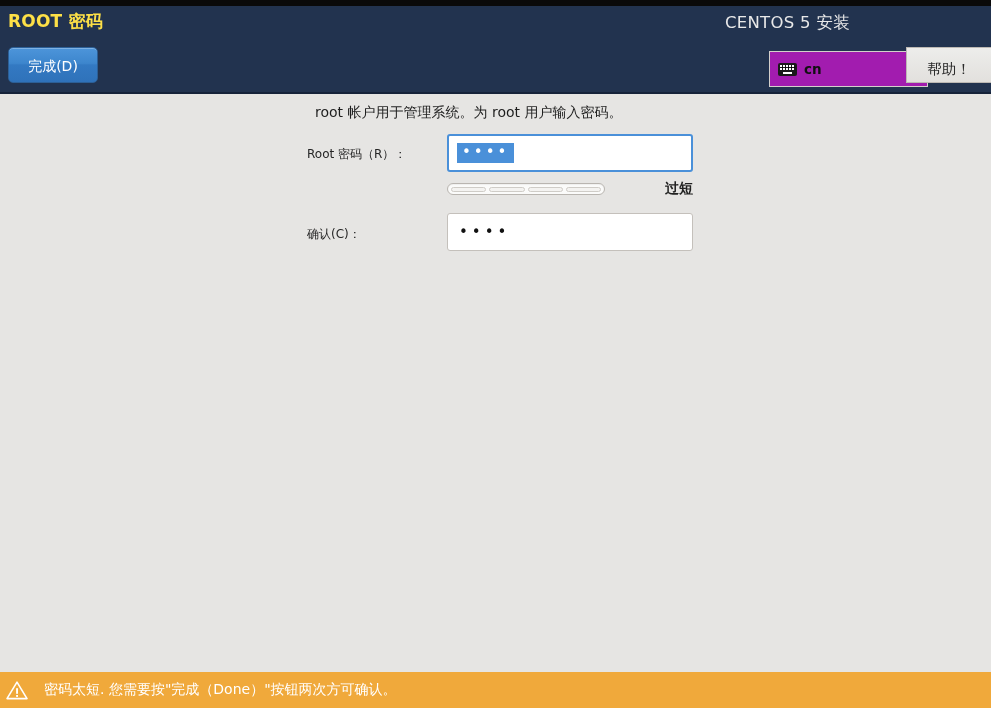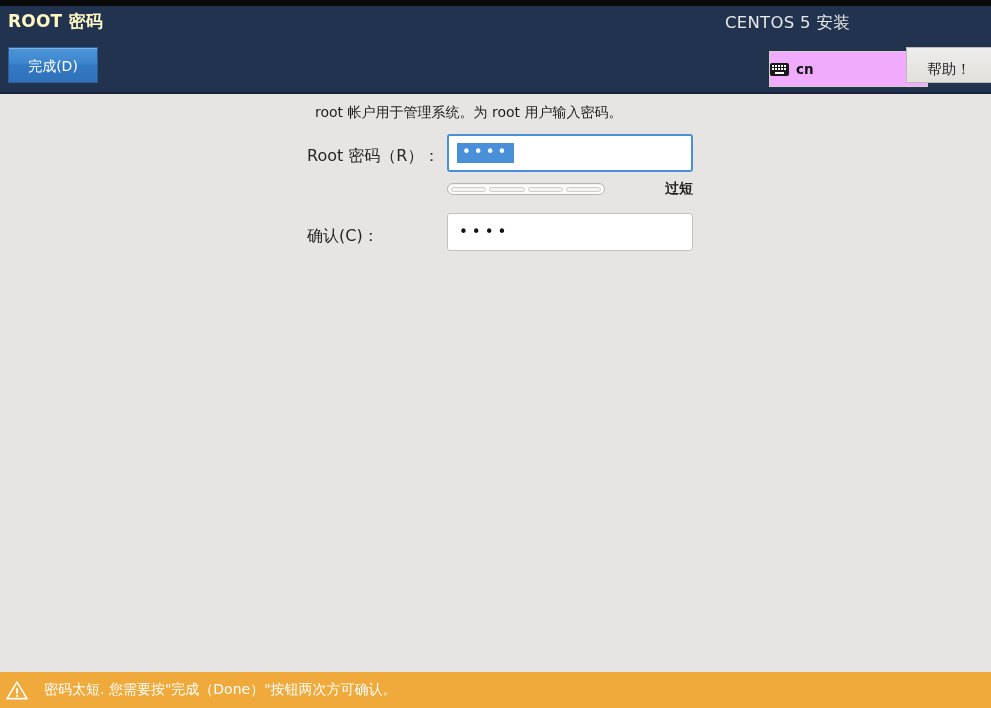--- a/index.html
+++ b/index.html
@@ -58,35 +58,35 @@
     left: 0; bottom: 0;
     width: 991px;
     height: 2px;
     background: #16233a;
   }
 
   .header-title {
     position: absolute;
     left: 8px;
     top: 4px;
-    color: #fef9c3;
+    color: #fde047;
     font-size: 17px;
     font-weight: bold;
     letter-spacing: 0.2px;
     white-space: nowrap;
   }
 
   .done-button {
     position: absolute;
     left: 8px;
     top: 41px;
     width: 90px;
     height: 36px;
     border: 1px solid #2c5f96;
-    border-radius: 0;
+    border-radius: 5px;
     background: linear-gradient(to bottom, #4d95da 0%, #3d86cd 45%, #3379c2 50%, #2f72ba 100%);
     box-shadow: inset 0 1px 0 rgba(255,255,255,0.28);
     color: #ffffff;
     font-size: 14px;
     text-align: center;
     line-height: 36px;
     cursor: pointer;
     box-sizing: border-box;
   }
 
@@ -99,26 +99,26 @@
     white-space: nowrap;
     letter-spacing: 0.3px;
   }
 
   .kbd-indicator {
     position: absolute;
     left: 769px;
     top: 45px;
     width: 159px;
     height: 36px;
-    background: #f0abfc;
+    background: #a21caf;
     border: 1px solid #d4d0cb;
     box-sizing: border-box;
     display: flex;
     align-items: center;
-    padding-left: 0;
+    padding-left: 8px;
     cursor: pointer;
   }
   .kbd-glyph {
     width: 19px;
     height: 13px;
     background: #1a1a1a;
     border-radius: 2px;
     position: relative;
     flex: 0 0 auto;
   }
@@ -179,21 +179,21 @@
   .intro-text {
     position: absolute;
     left: 315px;
     top: 10px;
     font-size: 14px;
     color: #1e1e1e;
     white-space: nowrap;
   }
   .field-label {
     position: absolute;
-    font-size: 16px;
+    font-size: 12px;
     color: #262626;
     white-space: nowrap;
   }
 
   .pw-label    { left: 307px; top: 52px; }
   .conf-label  { left: 307px; top: 132px; }
 
   .text-input {
     position: absolute;
     left: 447px;

